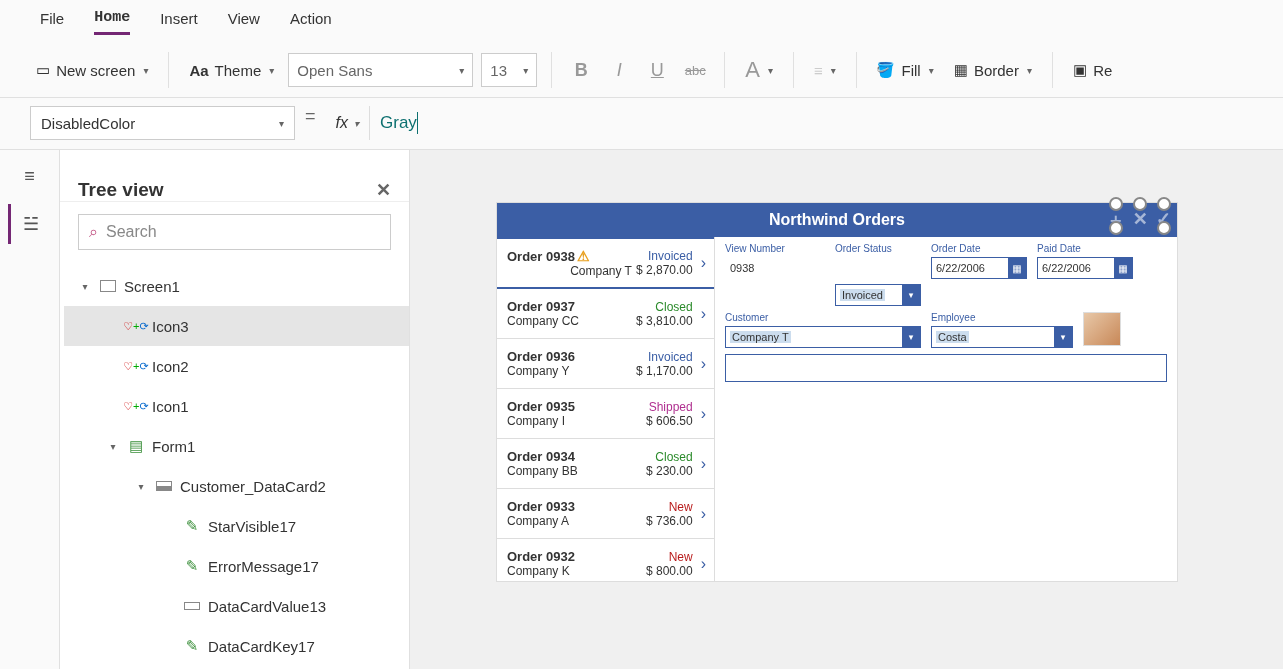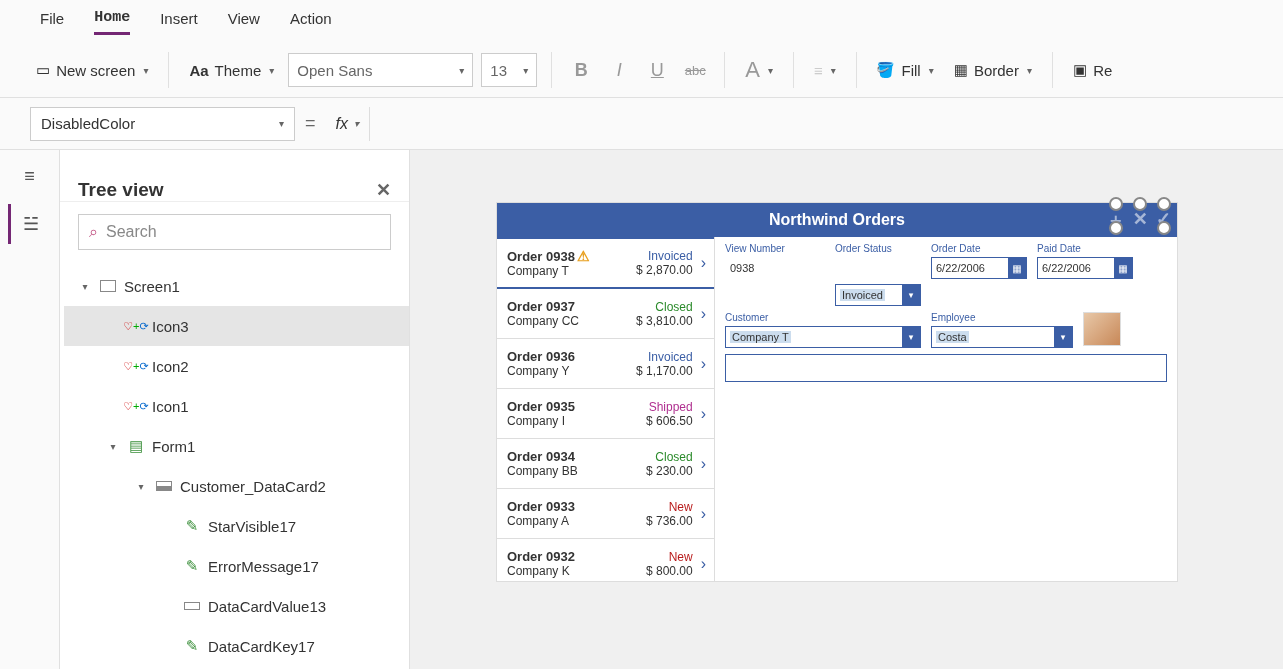--- a/index.html
+++ b/index.html
@@ -15,21 +15,21 @@
   .ribbon .sep { width:1px; height:36px; background:#e0e0e0; margin:0 6px;}
   .ribbon .btn { display:flex; align-items:center; gap:6px; padding:4px 6px; font-size:15px; cursor:pointer; color:#333;}
   .ribbon select, .ribbon .combo { height:34px; border:1px solid #ccc; background:#fff; font-size:15px; padding:16px 8px; color:#666;}
   .ribbon .fontname { width:185px; }
   .ribbon .fontsize { width:56px;}
   .ribbon .faded { color:#ccc; }
   .ribbon .iconbtn { width:30px; height:30px; display:flex; align-items:center; justify-content:center; font-size:18px; color:#999;}
   .chev { font-size:10px; color:#666; margin-left:2px;}
 
   
-  .formulabar { height:52px; display:flex; align-items:center; padding:8px 30px; background:#fafafa; border-bottom:1px solid #e0e0e0; gap:10px;}
+  .formulabar { height:52px; display:flex; align-items:flex-start; padding:8px 30px; background:#fafafa; border-bottom:1px solid #e0e0e0; gap:10px;}
   .formulabar .propsel { width:265px; height:34px; border:1px solid #ccc; background:#fff; display:flex; align-items:center; padding:0 10px; font-size:15px; justify-content:space-between;}
   .formulabar .eq { font-size:18px; color:#666;}
   .formulabar .fx { display:flex; align-items:center; gap:4px; padding:0 10px; font-style:italic; font-size:16px; border-right:1px solid #ddd; height:34px; margin-right:-6px;}
   .formulabar .expr { flex:1; height:34px; display:flex; align-items:center; padding:0 6px; font-size:17px; }
   .formulabar .expr .val { color:#0d7070;}
   .formulabar .cursor { display:inline-block; width:1px; height:22px; background:#0d7070; vertical-align:middle;}
 
   
   .main { display:flex; height:calc(669px - 43px - 55px - 52px); }
 
@@ -57,21 +57,21 @@
   
   .canvas { flex:1; background:#f0f0f0; position:relative; display:flex; overflow:hidden;}
   .app { position:absolute; left:87px; top:53px; width:680px; height:378px; background:#fff; box-shadow:0 0 0 1px #ddd; display:flex; flex-direction:column;}
   .app .titlebar { height:34px; background:#3b5ea5; color:#fff; display:flex; align-items:center; justify-content:center; font-size:16px; font-weight:600; position:relative;}
   .app .titlebar .ticons{position:absolute; right:6px; display:flex; gap:8px; opacity:0.55; font-size:18px;}
   .handles{position:absolute; right:0; top:-6px; width:72px; height:46px; pointer-events:none;}
   .handle{position:absolute;width:14px;height:14px;border:2px solid #888;border-radius:50%;background:#fff;}
   .app .body { flex:1; display:flex; overflow:hidden;}
   .orderlist { width:218px; border-right:1px solid #ddd; overflow:hidden;}
   .olrow { height:50px; border-bottom:1px solid #ddd; display:flex; align-items:center; padding:0 8px 0 10px; gap:4px; cursor:pointer;}
-  .olrow.sel{border-top:2px solid #3b5ea5; border-bottom:2px solid #3b5ea5; height:52px;}
+  .olrow.sel{border-top:2px solid #3b5ea5; border-bottom:2px solid #3b5ea5; height:52px;text-align:right;}
   .olrow .left{flex:1; display:flex; flex-direction:column;}
   .olrow .left .t{font-weight:700; font-size:13px; display:flex; align-items:center; gap:2px;}
   .olrow .left .s{font-size:12px;}
   .olrow .mid{ display:flex; flex-direction:column; align-items:flex-end;}
   .olrow .mid .stat{font-size:12px;}
   .olrow .mid .amt{font-size:12px;}
   .olrow .arr{color:#3b5ea5; font-size:16px; padding-left:4px;}
   .stat.Invoiced{color:#3b5ea5;}
   .stat.Closed{color:#2a8a2a;}
   .stat.Shipped{color:#b03090;}
@@ -156,20 +156,24 @@
 <div class="formulabar">
   <div class="propsel">
     <span>DisabledColor</span>
     <span class="chev">▾</span>
   </div>
   <span class="eq">=</span>
   <div class="fx">
       <span>fx</span>
       <span class="chev">▾</span>
     </div>
+  <div class="expr">
+    <span class="val">Gray</span>
+      <span class="cursor"></span>
+  </div>
 </div>
 
 <div class="main">
   <div class="leftrail">
     <div class="railbtn">
         <span>≡</span>
       </div>
     <div class="railbtn active">
         <span>☱</span>
       </div>

